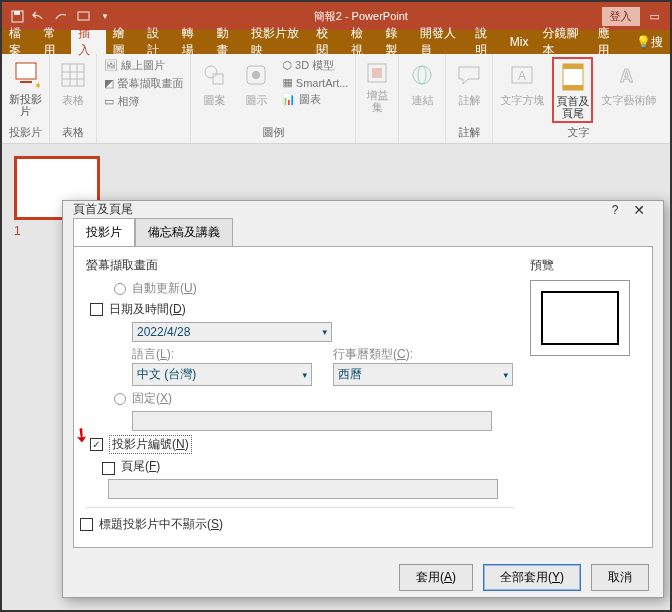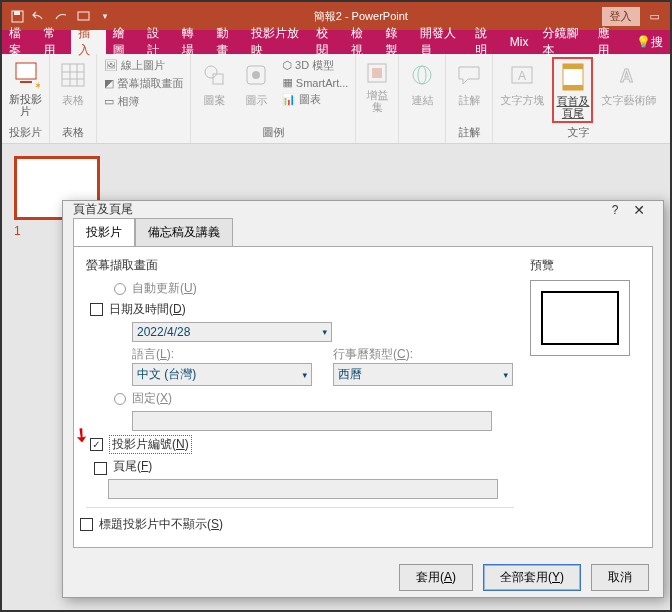--- a/index.html
+++ b/index.html
@@ -5,36 +5,36 @@
 * { margin: 0; padding: 0; box-sizing: border-box; font-family: "Microsoft JhengHei", "Segoe UI", sans-serif; }
 body { width: 672px; height: 612px; background: #fff; overflow: hidden; border: 2px solid #333; position: relative; }
 
 .titlebar { height: 28px; background: #b7472a; display: flex; align-items: center; color: #fff; font-size: 11px; }
 .qat { display: flex; align-items: center; gap: 8px; padding: 0 8px; }
 .qat-icon { width: 14px; height: 14px; display: flex; align-items: center; justify-content: center; opacity: 0.9; }
 .title-center { flex: 1; text-align: center; }
 .title-right { display: flex; gap: 10px; padding-right: 10px; align-items: center; }
 .login-btn { background: #e8b9ad; color: #7a3020; padding: 2px 8px; font-size: 11px; }
 
-.menubar { height: 24px; background: #be185d; display: flex; color: #fff; font-size: 12px; }
+.menubar { height: 24px; background: #a16207; display: flex; color: #fff; font-size: 12px; }
 .menu-item { padding: 3px 7px; cursor: pointer; display: flex; align-items: center; }
 .menu-item.active { background: #f3f3f3; color: #b7472a; }
 .bulb { margin-left: 4px; }
 
 .ribbon { height: 90px; background: #f3f3f3; border-bottom: 1px solid #d4d4d4; display: flex; }
 .ribbon-group { border-right: 1px solid #e0e0e0; display: flex; flex-direction: column; padding: 3px 5px 1px; }
 .ribbon-group-body { flex: 1; display: flex; gap: 6px; align-items: flex-start; }
 .ribbon-group-label { text-align: center; font-size: 11px; color: #666; padding: 2px 0; }
 .ribbon-btn { display: flex; flex-direction: column; align-items: center; gap: 2px; font-size: 11px; color: #555; cursor: pointer; padding: 2px; }
 .ribbon-btn.disabled { opacity: 0.5; }
 .ribbon-icon { width: 28px; height: 28px; display: flex; align-items: center; justify-content: center; }
 .ribbon-icon-lg { width: 32px; height: 32px; }
 .ribbon-small-row { display: flex; flex-direction: column; gap: 1px; font-size: 11px; color: #777; }
 .ribbon-small-item { display: flex; align-items: center; gap: 3px; padding: 1px 2px; }
-.highlighted { border: 2px solid #d44; padding: 2px; text-decoration: underline; }
+.highlighted { border: 2px solid #d44; padding: 2px; }
 
 .workspace { position: absolute; top: 142px; left: 0; right: 0; bottom: 0; background: #e6e6e6; display: flex; }
 .slide-panel { width: 110px; padding: 12px; }
 .slide-thumb { width: 86px; height: 64px; background: #fff; border: 3px solid #c43e1c; }
 .slide-num { font-size: 12px; color: #c43e1c; margin-top: 4px; }
 
 .dialog { position: absolute; left: 60px; top: 198px; width: 602px; height: 398px; background: #f0f0f0; border: 1px solid #9e9e9e; box-shadow: 3px 3px 12px rgba(0,0,0,0.35); display: flex; flex-direction: column; }
 .dlg-title { height: 30px; display: flex; align-items: center; padding: 0 10px; font-size: 12px; color: #333; }
 .dlg-title-text { flex: 1; }
 .dlg-close { width: 28px; text-align: center; font-size: 14px; cursor: pointer; }
@@ -357,21 +357,21 @@
       </div>
       <div class="field-row" style="margin-left:46px;">
         <div class="text-input" style="width:360px;"></div>
       </div>
 
       <div class="field-row enabled" style="margin-left:4px;">
         <span class="checkbox checked"></span>
         <span style="border:1px dotted #666;padding:0 2px;"><span>投影片編號(</span><span class="underline-acc">N</span><span>)</span></span>
       </div>
 
-      <div class="field-row enabled" style="margin-left:8px;align-items:flex-end;">
+      <div class="field-row enabled" style="margin-left:16px;align-items:flex-end;">
         <span class="checkbox"></span>
         <span><span>頁尾(</span><span class="underline-acc">F</span><span>)</span></span>
       </div>
       <div class="field-row" style="margin-left:22px;">
         <div class="text-input" style="width:390px;"></div>
       </div>
 
       <hr class="sep">
 
       <div class="field-row enabled" style="margin-left:-6px;">

